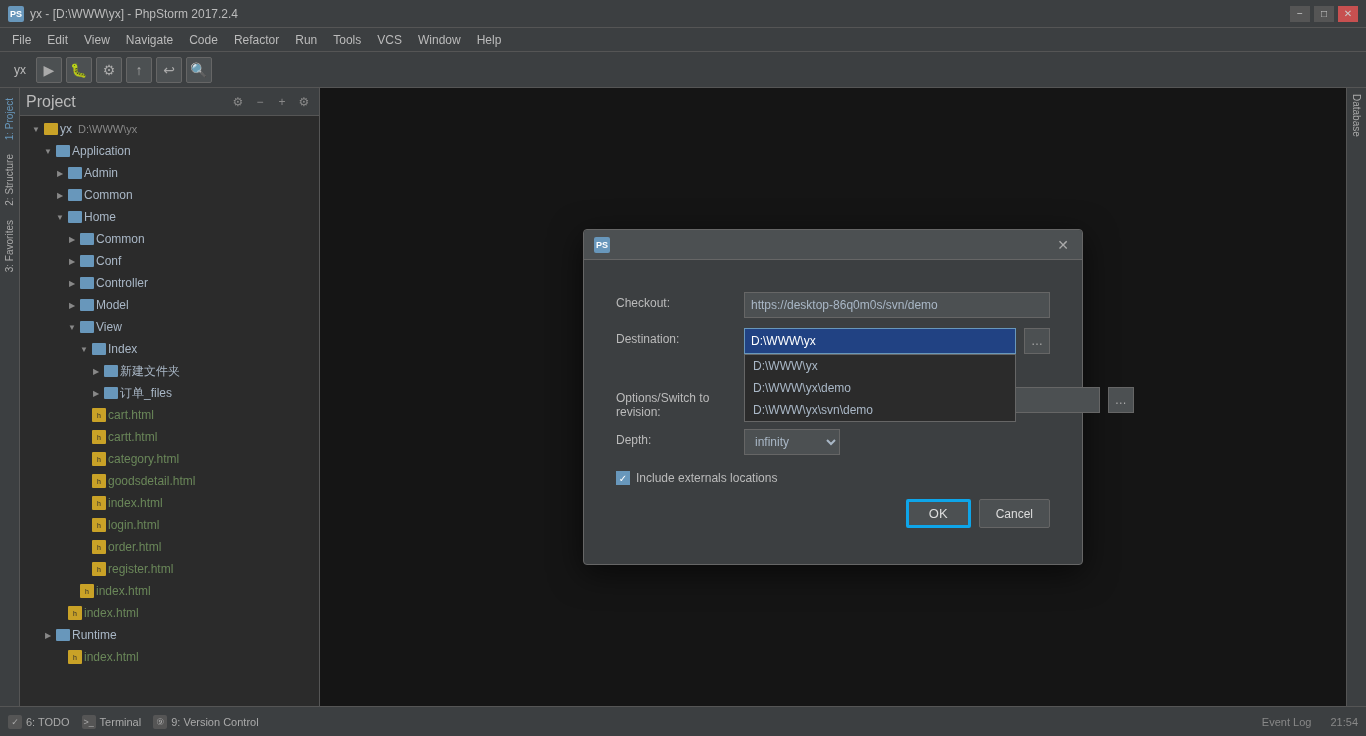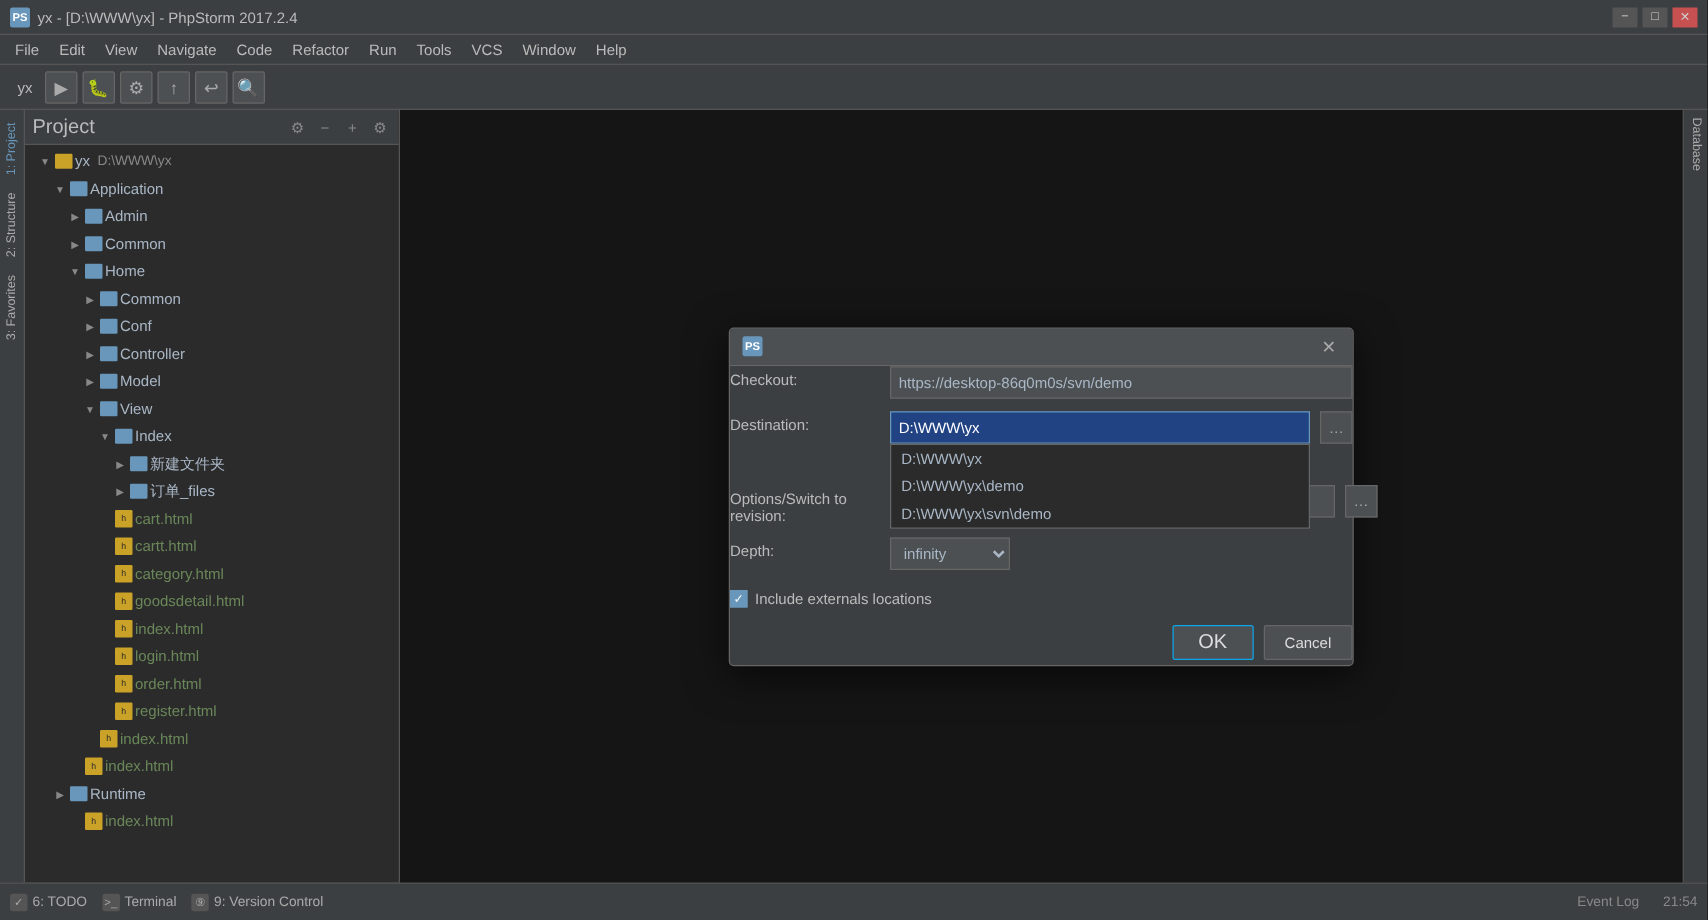--- a/index.html
+++ b/index.html
@@ -330,21 +330,21 @@
     .dialog-close-btn {
       width: 18px;
       height: 18px;
       background: none;
       border: none;
       color: #aaa;
       font-size: 14px;
       cursor: pointer;
     }
     .dialog-body {
-      padding: 0;
+      padding: 32px;
     }
     .dialog-row {
       display: flex;
       align-items: flex-start;
       margin-bottom: 10px;
       gap: 8px;
       position: relative;
     }
     .dialog-label {
       width: 120px;
@@ -507,23 +507,23 @@
     
     .dialog-buttons {
       display: flex;
       justify-content: flex-end;
       gap: 8px;
       padding: 8px 0 4px 0;
     }
     .btn-ok {
       padding: 4px 20px;
       background: #4c5052;
-      border: 1px solid #0ea5e9;
+      border: 3px solid #0ea5e9;
       color: #ddd;
-      font-size: 16px;
+      font-size: 13px;
       cursor: pointer;
       border-radius: 2px;
     }
     .btn-cancel {
       padding: 4px 16px;
       background: #4c5052;
       border: 1px solid #666;
       color: #ddd;
       font-size: 12px;
       cursor: pointer;

